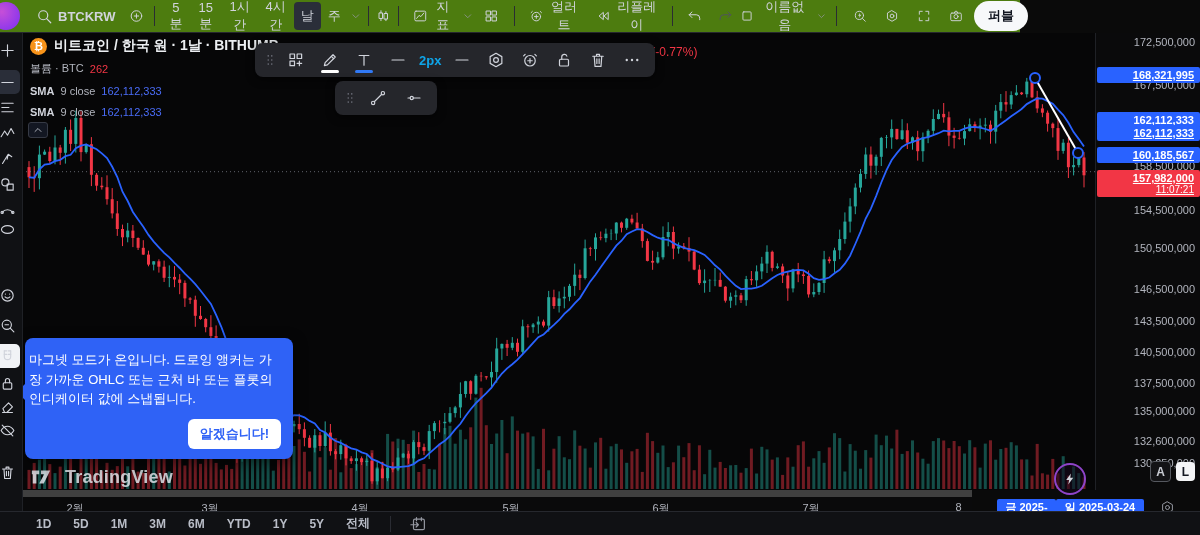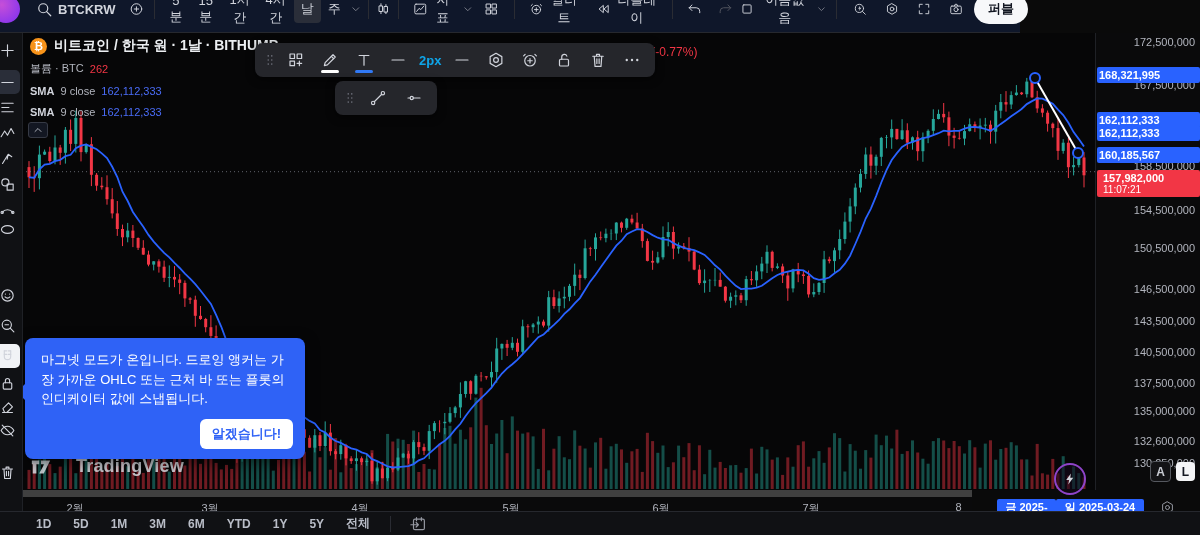--- a/index.html
+++ b/index.html
@@ -1,20 +1,20 @@
 <!DOCTYPE html>
 <html><head>
 <meta charset="utf-8">
 <style>
   html,body{margin:0;padding:0;background:#000;}
   .app{position:relative;width:1200px;height:535px;background:#0a0a0a;overflow:hidden;
        font-family:"Liberation Sans",sans-serif;color:#d1d4dc;-webkit-font-smoothing:antialiased;}
   
-  .topbar{position:absolute;left:0;top:0;width:1020px;height:33px;background:#0f172a;
-          border-bottom:1px solid #26282e;display:flex;align-items:flex-end;padding:0 6px;box-sizing:border-box;z-index:30;}
+  .topbar{position:absolute;left:0;top:0;width:1020px;height:33px;background:#4d7c0f;
+          border-bottom:1px solid #26282e;display:flex;align-items:center;padding:0 6px;box-sizing:border-box;z-index:30;}
   .tb-left{display:flex;align-items:center;gap:2px;}
   .tb-right{margin-left:auto;display:flex;align-items:center;gap:4px;}
   .avatar{width:28px;height:28px;border-radius:50%;background:radial-gradient(circle at 35% 35%,#c64fd8,#7b2ff2);
           margin-left:-14px;margin-right:6px;flex:0 0 auto;}
   .i{display:inline-flex;width:18px;height:18px;color:#d1d4dc;}
   .i svg{width:100%;height:100%;}
   .i.sm{width:14px;height:14px;color:#9598a1;}
   .i.dim{color:#50535e;}
   .tb-btn{display:flex;align-items:center;gap:5px;background:none;border:0;color:#d1d4dc;font:500 13px "Liberation Sans",sans-serif;
           padding:5px 7px;border-radius:4px;cursor:pointer;}
@@ -53,41 +53,41 @@
   .ft-item .i{width:18px;height:18px;}
   .ft-item .under{position:absolute;left:6px;right:6px;bottom:2px;height:3px;border-radius:2px;}
   .under.white{background:#fff;}
   .under.blue{background:#3179f5;}
   .ft-label{font:600 13px "Liberation Sans",sans-serif;color:#0ea5e9;padding:0 2px;}
   .drag-dots{color:#6b6e78;width:14px;height:22px;}
   .float-tb2{position:absolute;left:313px;top:48px;height:34px;background:#25262b;border-radius:8px;
              box-shadow:0 2px 8px rgba(0,0,0,.6);display:flex;align-items:center;padding:0 8px;gap:6px;z-index:6;}
   
   .magnet-tip{position:absolute;left:3px;top:305px;width:252px;background:#2f62f6;border-radius:8px;color:#fff;
-              padding:12px 12px 10px 16px;z-index:10;box-shadow:0 4px 14px rgba(0,0,0,.5);}
+              padding:12px 12px 10px 4px;z-index:10;box-shadow:0 4px 14px rgba(0,0,0,.5);}
   .magnet-tip:before{content:"";position:absolute;left:-8px;top:46px;border:8px solid transparent;border-left:0;
                      border-right-color:#2f62f6;}
   .magnet-tip .txt{font:400 13px/1.5 "Liberation Sans",sans-serif;}
   .magnet-tip .btn-row{display:flex;justify-content:flex-end;margin-top:10px;}
   .tip-btn{background:#fff;color:#2f62f6;border:0;border-radius:6px;font:700 13px "Liberation Sans",sans-serif;
            padding:6px 12px;cursor:pointer;}
   
-  .watermark{position:absolute;left:8px;top:423px;display:flex;gap:24px;z-index:3;
+  .watermark{position:absolute;left:8px;top:433px;display:flex;align-items:center;gap:13px;z-index:3;
              color:rgba(225,229,235,.85);font:700 18px "Liberation Sans",sans-serif;letter-spacing:.2px;}
   .watermark svg{width:22px;height:22px;}
   
   .boost{position:absolute;left:1032px;top:430px;width:28px;height:28px;border-radius:50%;border:2px solid #8e44c9;
          background:rgba(20,8,28,.55);display:flex;align-items:center;justify-content:center;color:#b06ae0;z-index:5;}
   .boost .i{width:14px;height:14px;}
   
   .price-axis{position:absolute;left:1095px;top:33px;width:105px;height:457px;background:#0a0a0b;
               border-left:1px solid #1f2126;z-index:8;}
   .tick{position:absolute;right:6px;font:400 11px "Liberation Sans",sans-serif;color:#b2b5be;white-space:nowrap;}
   .pbadge{position:absolute;left:1px;right:1px;background:#2962ff;color:#fff;border-radius:2px;
-          font:600 11px "Liberation Sans",sans-serif;padding:2px 6px 2px 2px;white-space:nowrap;z-index:2;}
+          font:600 11px "Liberation Sans",sans-serif;text-align:right;padding:2px 6px 2px 2px;white-space:nowrap;z-index:2;text-decoration:underline;}
   .pbadge.last{background:#f23645;padding:2px 6px;z-index:3;}
   .pbadge.last .sub{font-weight:400;font-size:10px;}
   .scale-btns{position:absolute;right:6px;bottom:8px;display:flex;gap:5px;align-items:center;z-index:4;}
   .sb{width:19px;height:19px;border-radius:4px;display:flex;align-items:center;justify-content:center;
       font:700 12px "Liberation Sans",sans-serif;}
   .sb.auto{border:1px solid #55585f;color:#c9ccd4;background:#131316;}
   .sb.log{background:#f4f5f7;color:#131722;}
   
   .time-axis{position:absolute;left:0;top:490px;width:972px;height:21px;background:#0a0a0b;border-top:7px solid #404040;z-index:7;}
   .month{position:absolute;top:4px;transform:translateX(-50%);font:400 11px "Liberation Sans",sans-serif;color:#b2b5be;}

